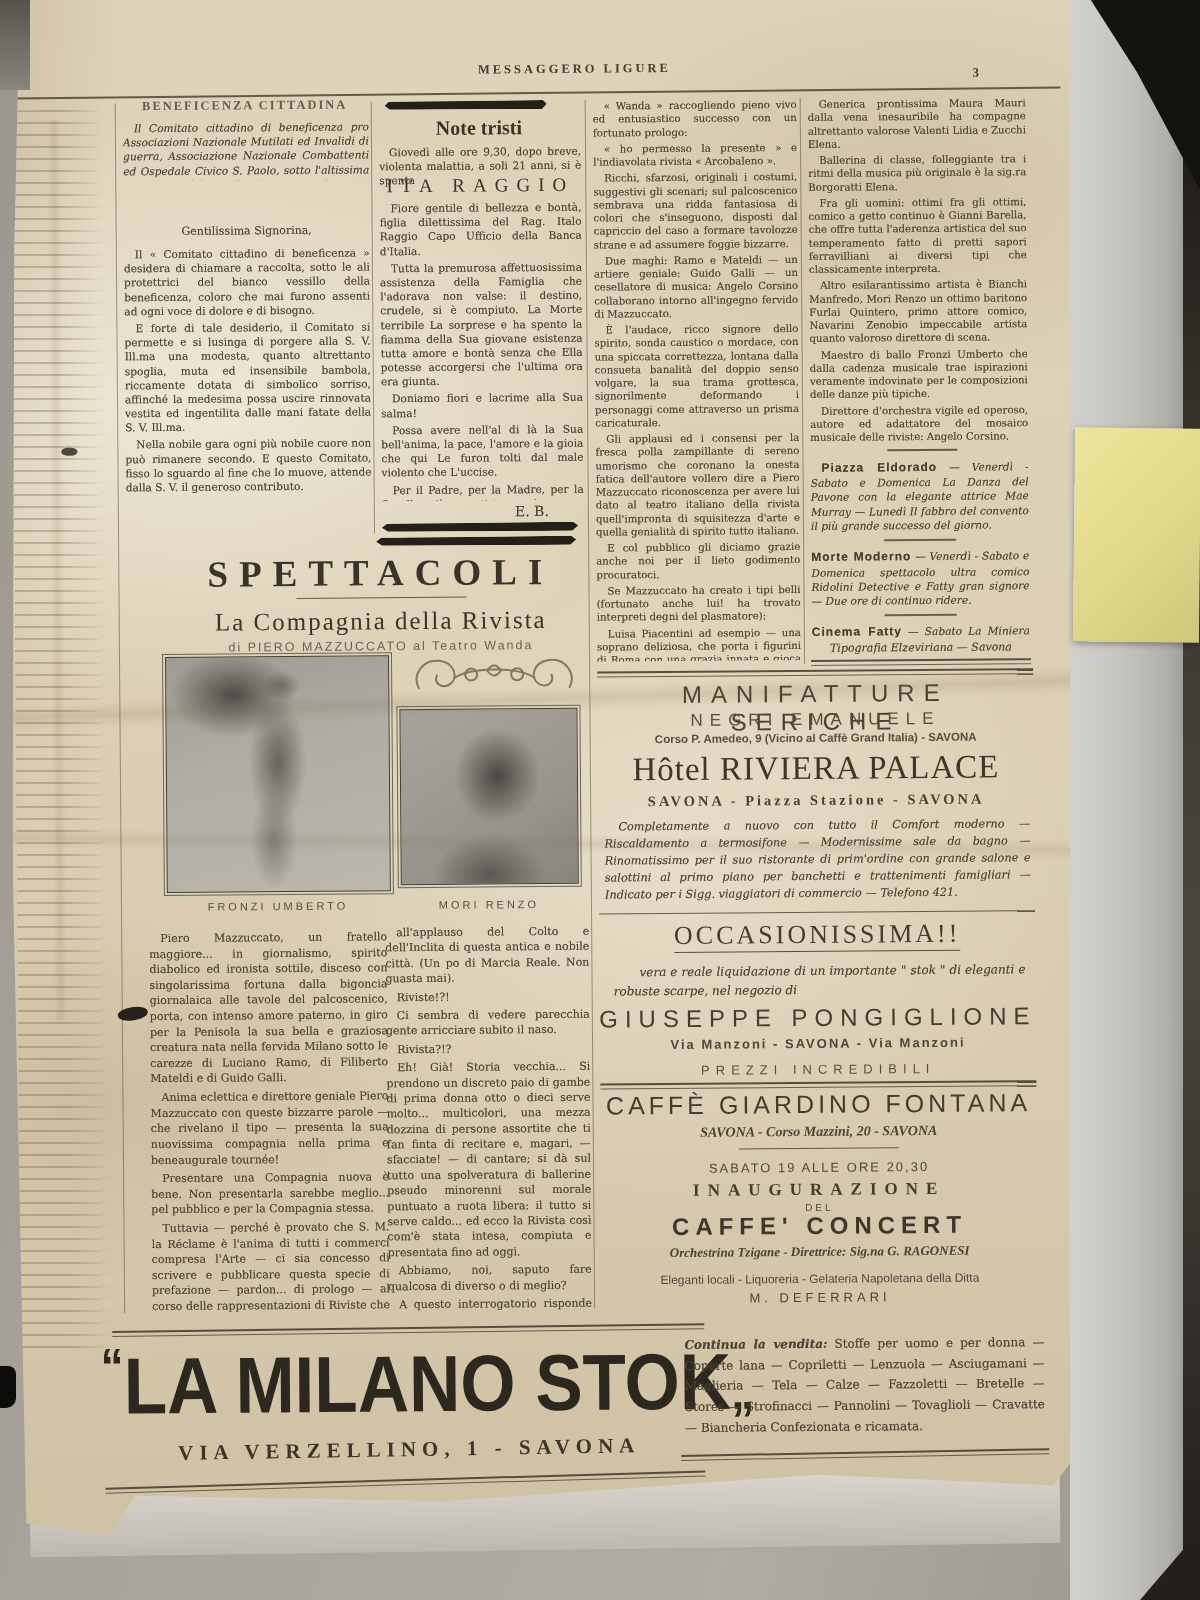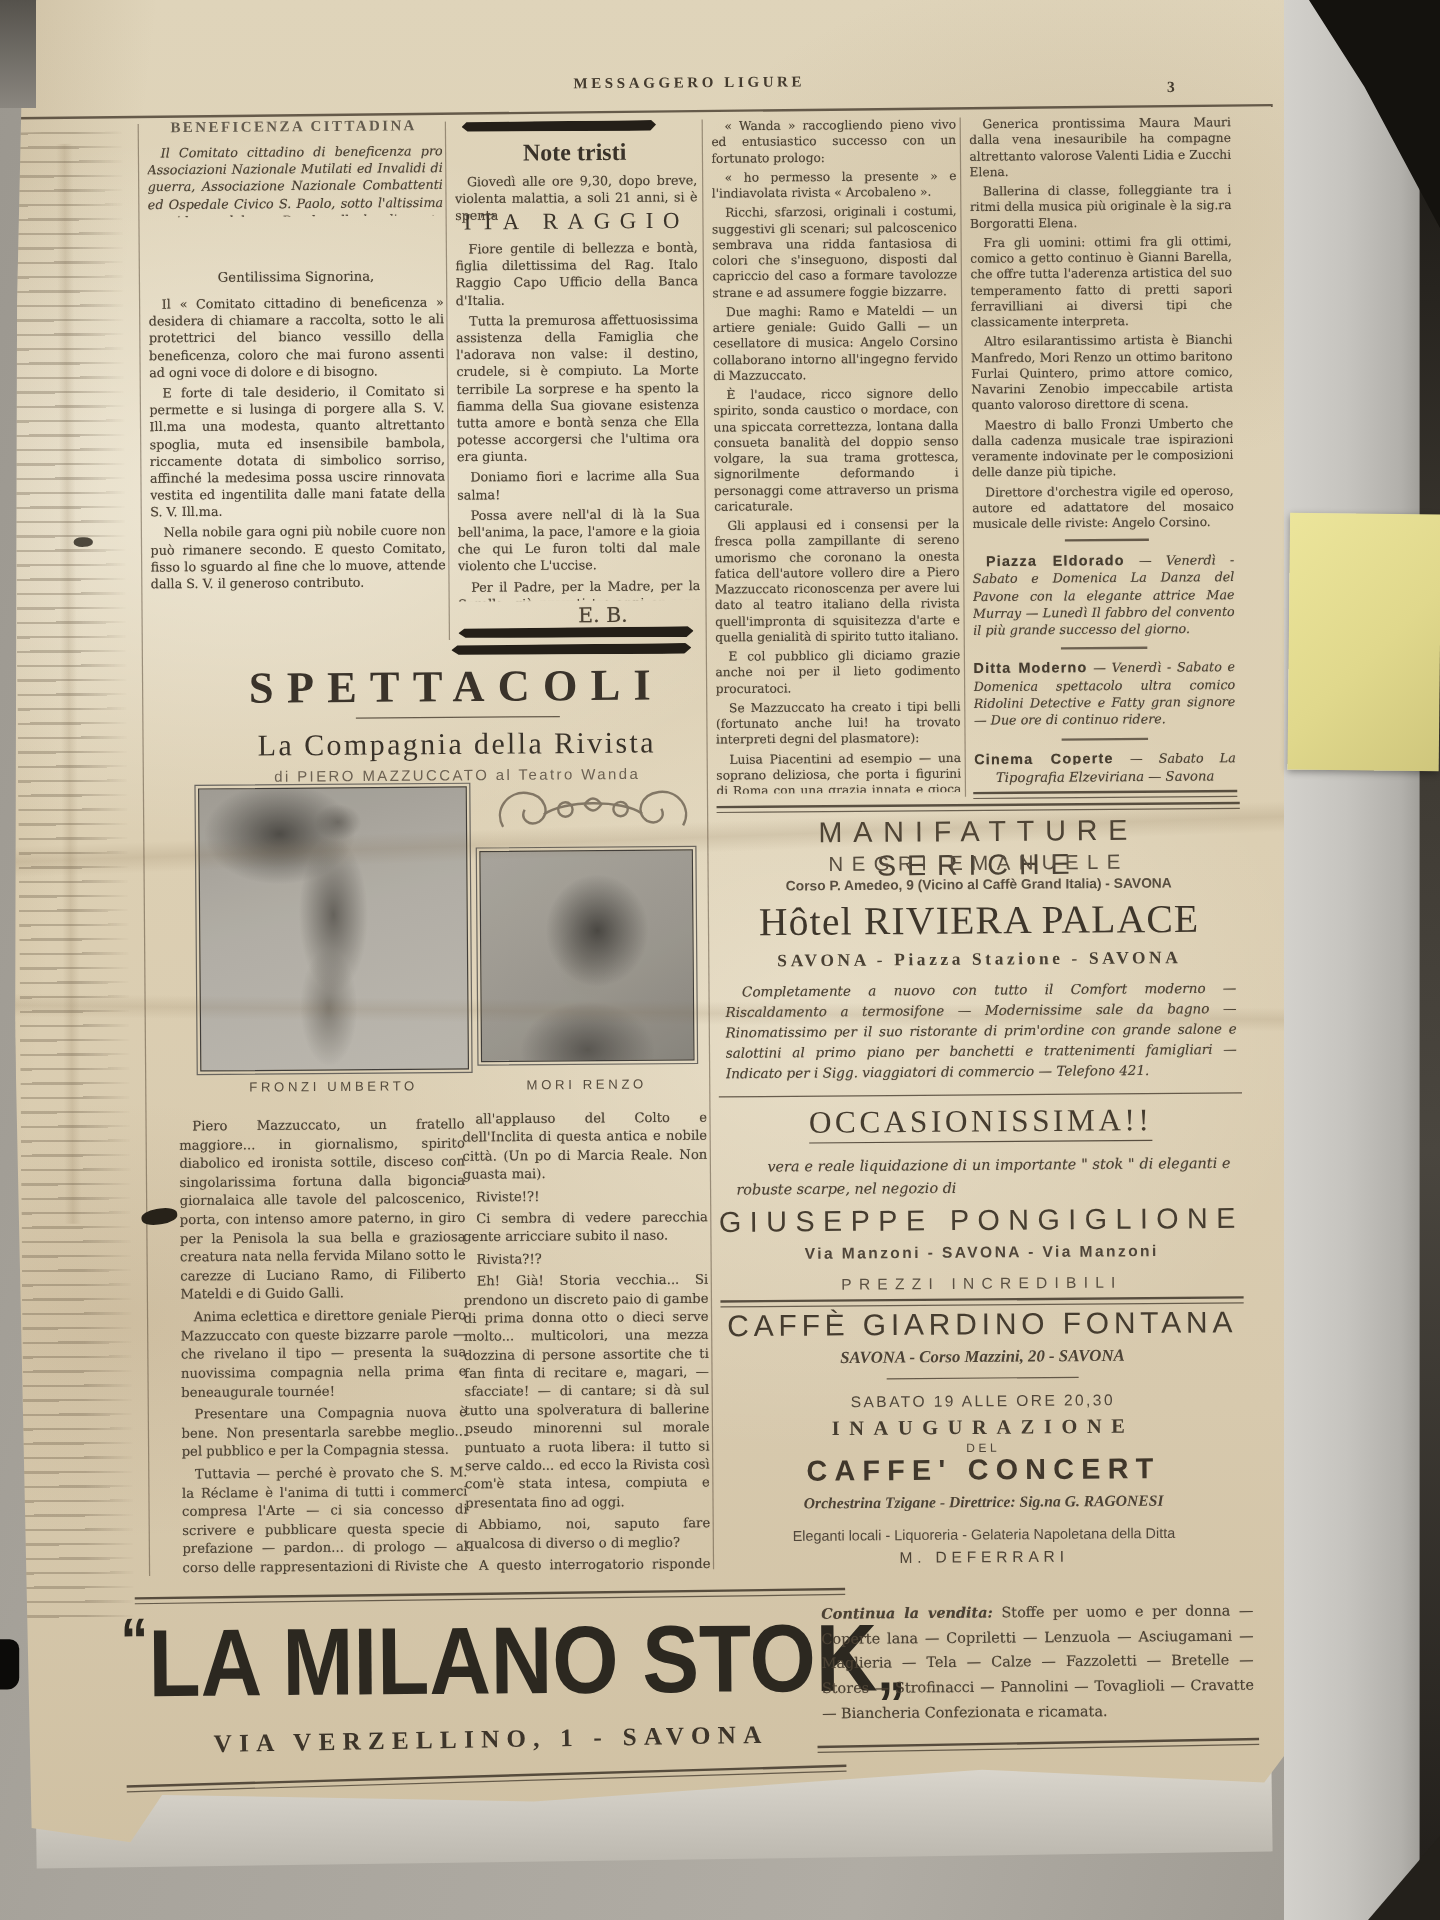--- a/index.html
+++ b/index.html
@@ -132,21 +132,21 @@
       <p style="text-indent:10px;">Giovedì alle ore 9,30, dopo breve, violenta malattia, a soli 21 anni, si è spenta</p>
     </div>
     <div class="abs ctr sec-title" style="left:372px;top:178px;width:202px;font-size:19px;letter-spacing:8px;font-weight:normal;">ITA RAGGIO</div>
     <div class="abs body-txt" style="left:372px;top:204px;width:202px;height:300px;">
         <p>Fiore gentile di bellezza e bontà, figlia dilettissima del Rag. Italo Raggio Capo Ufficio della Banca d'Italia.</p>
         <p>Tutta la premurosa affettuosissima assistenza della Famiglia che l'adorava non valse: il destino, crudele, si è compiuto. La Morte terribile La sorprese e ha spento la fiamma della Sua giovane esistenza tutta amore e bontà senza che Ella potesse accorgersi che l'ultima ora era giunta.</p>
         <p>Doniamo fiori e lacrime alla Sua salma!</p>
         <p>Possa avere nell'al di là la Sua bell'anima, la pace, l'amore e la gioia che qui Le furon tolti dal male violento che L'uccise.</p>
         <p>Per il Padre, per la Madre, per la Sorella, già provati tre anni or sono da eguale sciagura per la perdita della Loro Cesira, e che fino all'ultima ora sempre si illusero di poter col loro affetto, con le loro cure strapparla alla morte, in tale strazio non tentiamo parole di conforto.</p>
       </div>
-    <div class="abs body-txt" style="left:472px;top:506px;width:100px;text-align:left;font-size:17px;">E. B.</div>
+    <div class="abs body-txt" style="left:472px;top:506px;width:100px;text-align:center;font-size:14px;">E. B.</div>
     <div class="bar" style="left:372px;top:526px;width:196px;"></div>
 
     <div class="abs body-txt" style="left:586px;top:104px;width:204px;height:562px;font-size:10.2px;line-height:1.3;">
         <p>« Wanda » raccogliendo pieno vivo ed entusiastico successo con un fortunato prologo:</p>
         <p>« ho permesso la presente » e l'indiavolata rivista « Arcobaleno ».</p>
         <p>Ricchi, sfarzosi, originali i costumi, suggestivi gli scenari; sul palcoscenico sembrava una ridda fantasiosa di colori che s'inseguono, disposti dal capriccio del caso a formare tavolozze strane e ad assumere foggie bizzarre.</p>
         <p>Due maghi: Ramo e Mateldi — un artiere geniale: Guido Galli — un cesellatore di musica: Angelo Corsino collaborano intorno all'ingegno fervido di Mazzuccato.</p>
         <p>È l'audace, ricco signore dello spirito, sonda caustico o mordace, con una spiccata correttezza, lontana dalla consueta banalità del doppio senso volgare, la sua trama grottesca, signorilmente deformando i personaggi come attraverso un prisma caricaturale.</p>
         <p>Gli applausi ed i consensi per la fresca polla zampillante di sereno umorismo che coronano la onesta fatica dell'autore vollero dire a Piero Mazzuccato riconoscenza per avere lui dato al teatro italiano della rivista quell'impronta di squisitezza d'arte e quella genialità di spirito tutto italiano.</p>
         <p>E col pubblico gli diciamo grazie anche noi per il lieto godimento procuratoci.</p>
@@ -158,22 +158,22 @@
         <p>Generica prontissima Maura Mauri dalla vena inesauribile ha compagne altrettanto valorose Valenti Lidia e Zucchi Elena.</p>
         <p>Ballerina di classe, folleggiante tra i ritmi della musica più originale è la sig.ra Borgoratti Elena.</p>
         <p>Fra gli uomini: ottimi fra gli ottimi, comico a getto continuo è Gianni Barella, che offre tutta l'aderenza artistica del suo temperamento fatto di pretti sapori ferravilliani ai diversi tipi che classicamente interpreta.</p>
         <p>Altro esilarantissimo artista è Bianchi Manfredo, Mori Renzo un ottimo baritono Furlai Quintero, primo attore comico, Navarini Zenobio impeccabile artista quanto valoroso direttore di scena.</p>
         <p>Maestro di ballo Fronzi Umberto che dalla cadenza musicale trae ispirazioni veramente indovinate per le composizioni delle danze più tipiche.</p>
         <p>Direttore d'orchestra vigile ed operoso, autore ed adattatore del mosaico musicale delle riviste: Angelo Corsino.</p>
       </div>
     <div class="rule-h" style="left:878px;top:456px;width:70px;"></div>
     <div class="abs body-txt" style="left:801px;top:466px;width:218px;height:178px;font-size:10.6px;line-height:1.35;">
         <p class="cinema-item"><span class="cinema-name">Piazza Eldorado</span> <span class="ital">— Venerdì - Sabato e Domenica La Danza del Pavone con la elegante attrice Mae Murray — Lunedì Il fabbro del convento il più grande successo del giorno.</span></p>
-        <p class="cinema-item"><span class="cinema-name">Ditta Moderno</span> <span class="ital">— Venerdì - Sabato e Domenica spettacolo ultra comico Ridolini Detective e Fatty gran signore — Due ore di continuo ridere.</span></p>
-        <p class="cinema-item"><span class="cinema-name">Cinema Coperte</span> <span class="ital">— Sabato La Miniera della Morte - Domenica Pugno di ferro — avventure straordinarie.</span></p>
+        <p class="cinema-item"><span class="cinema-name">Morte Moderno</span> <span class="ital">— Venerdì - Sabato e Domenica spettacolo ultra comico Ridolini Detective e Fatty gran signore — Due ore di continuo ridere.</span></p>
+        <p class="cinema-item"><span class="cinema-name">Cinema Fatty</span> <span class="ital">— Sabato La Miniera della Morte - Domenica Pugno di ferro — avventure straordinarie.</span></p>
       </div>
     <div class="abs ctr ital body-txt" style="left:801px;top:648px;width:218px;font-size:11px;">Tipografia Elzeviriana — Savona</div>
     <div class="rule-double" style="left:800px;top:666px;width:220px;"></div>
 
     <div class="bar" style="left:366px;top:540px;width:200px;"></div>
     <div class="abs ctr sec-title" style="left:130px;top:554px;width:480px;font-size:37px;letter-spacing:11px;">SPETTACOLI</div>
     <div class="rule-h" style="left:286px;top:600px;width:170px;border-top-width:1.5px;"></div>
     <div class="abs ctr sec-title" style="left:130px;top:610px;width:480px;font-size:25px;letter-spacing:2px;font-weight:normal;">La Compagnia della Rivista</div>
     <div class="abs ctr" style="left:130px;top:642px;width:480px;font-size:12.5px;letter-spacing:2px;color:#6c6152;font-family:'Liberation Sans',sans-serif;">di PIERO MAZZUCCATO al Teatro Wanda</div>
 

